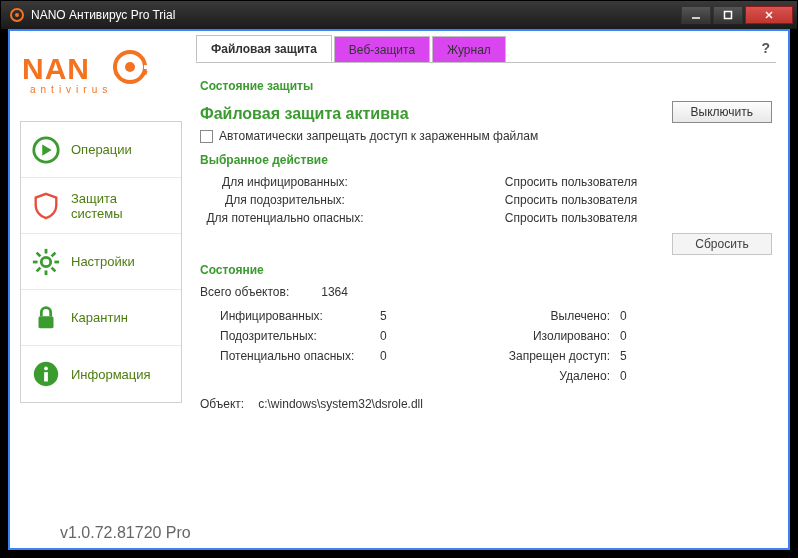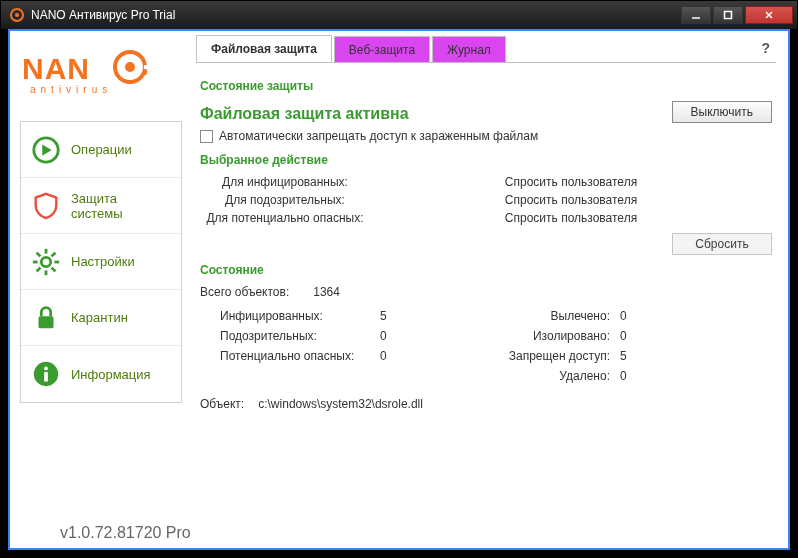--- a/index.html
+++ b/index.html
@@ -38,21 +38,21 @@
 .title-row { display: flex; align-items: flex-end; justify-content: space-between; margin-bottom: 6px; }
 .big-green { color: #3a9b2e; font-weight: bold; font-size: 16px; }
 .btn { border: 1px solid #8a8a8a; background: linear-gradient(to bottom, #fdfdfd, #e8e8e8); padding: 3px 18px; font-size: 12px; cursor: pointer; min-width: 100px; text-align: center; }
 .btn.disabled { color: #404040; border-color: #c5c5c5; background: #f4f4f4; cursor: default; }
 .checkbox-row { display: flex; align-items: center; gap: 6px; margin-bottom: 10px; }
 .checkbox { width: 13px; height: 13px; border: 1px solid #888; background: #fff; }
 
 .action-grid { display: grid; grid-template-columns: 170px auto; row-gap: 4px; margin-bottom: 6px; text-align: center; }
 .right-btn { display: flex; justify-content: flex-end; margin-top: 8px; margin-bottom: 8px; }
 
-.stats-total { display: flex; gap: 24px; margin: 6px 0 10px; }
+.stats-total { display: flex; gap: 32px; margin: 6px 0 10px; }
 .stats-grid { display: grid; grid-template-columns: 160px 40px 200px 40px; row-gap: 6px; margin-left: 20px; margin-bottom: 14px; }
 .stats-grid .lbl { text-align: left; }
 .stats-grid .val { text-align: left; }
 .stats-grid .lbl2 { text-align: right; padding-right: 10px; }
 
 .object-row { display: flex; gap: 14px; }
 </style>
 </head>
 <body>
 

